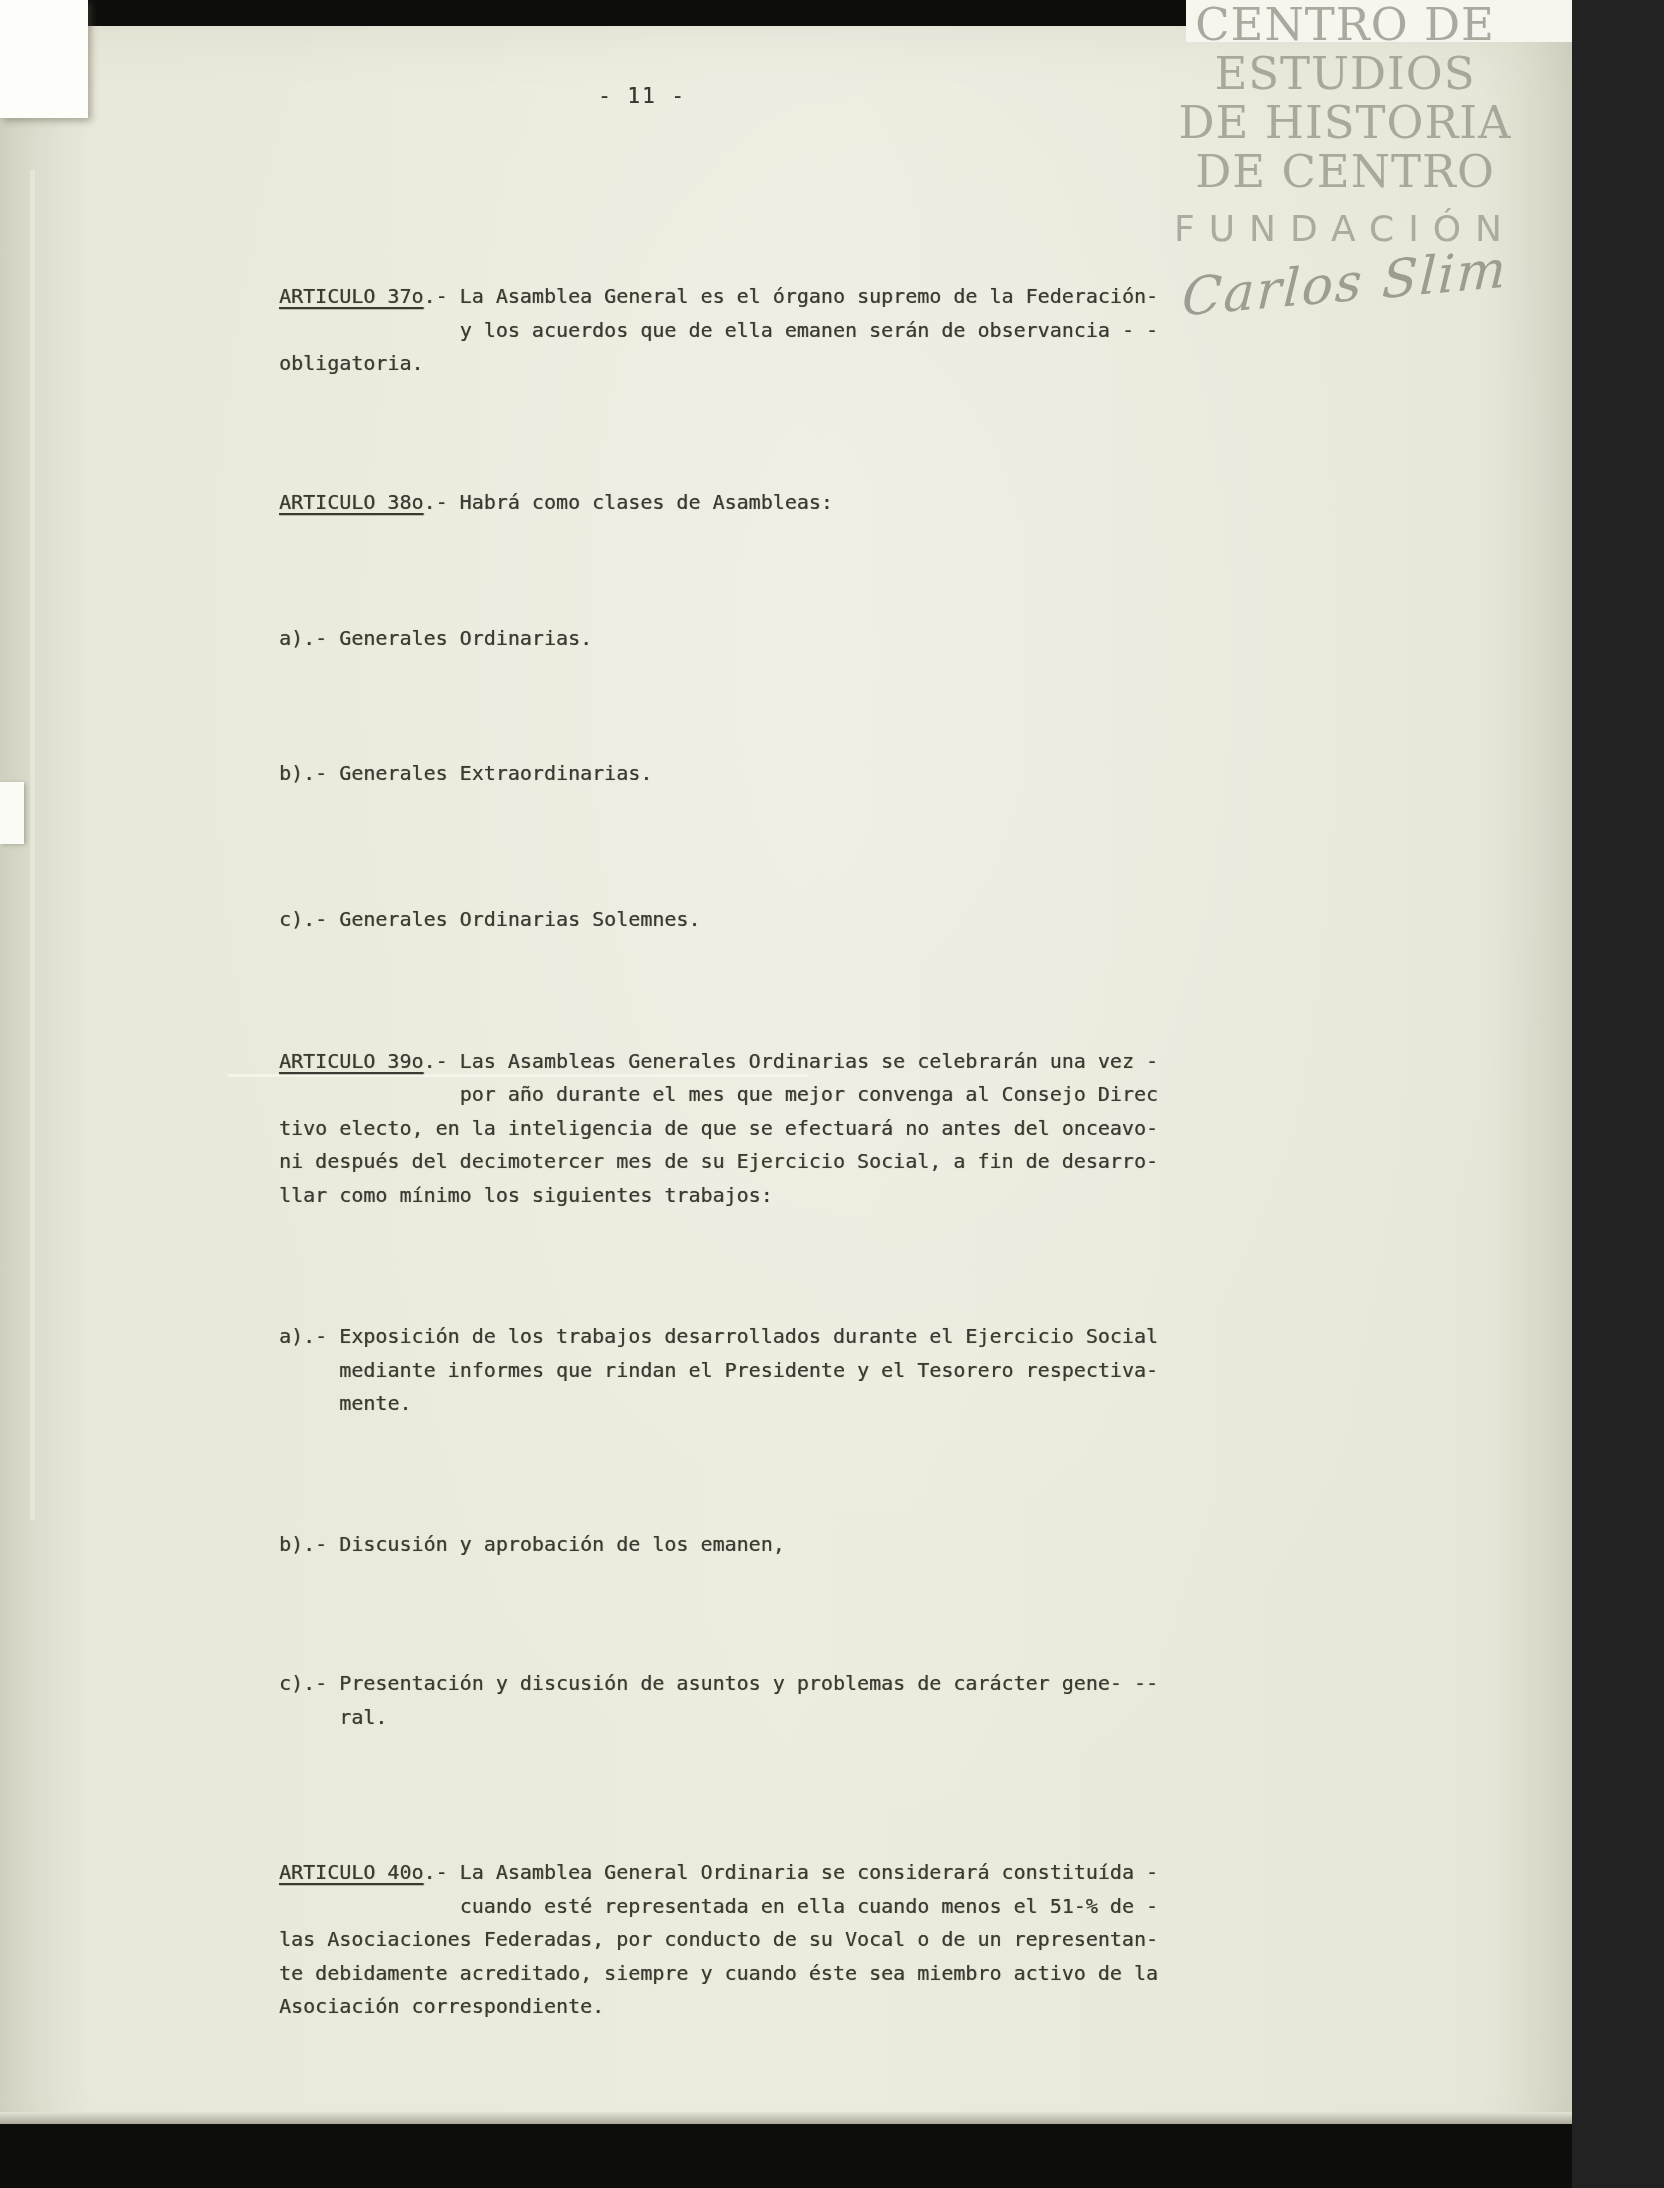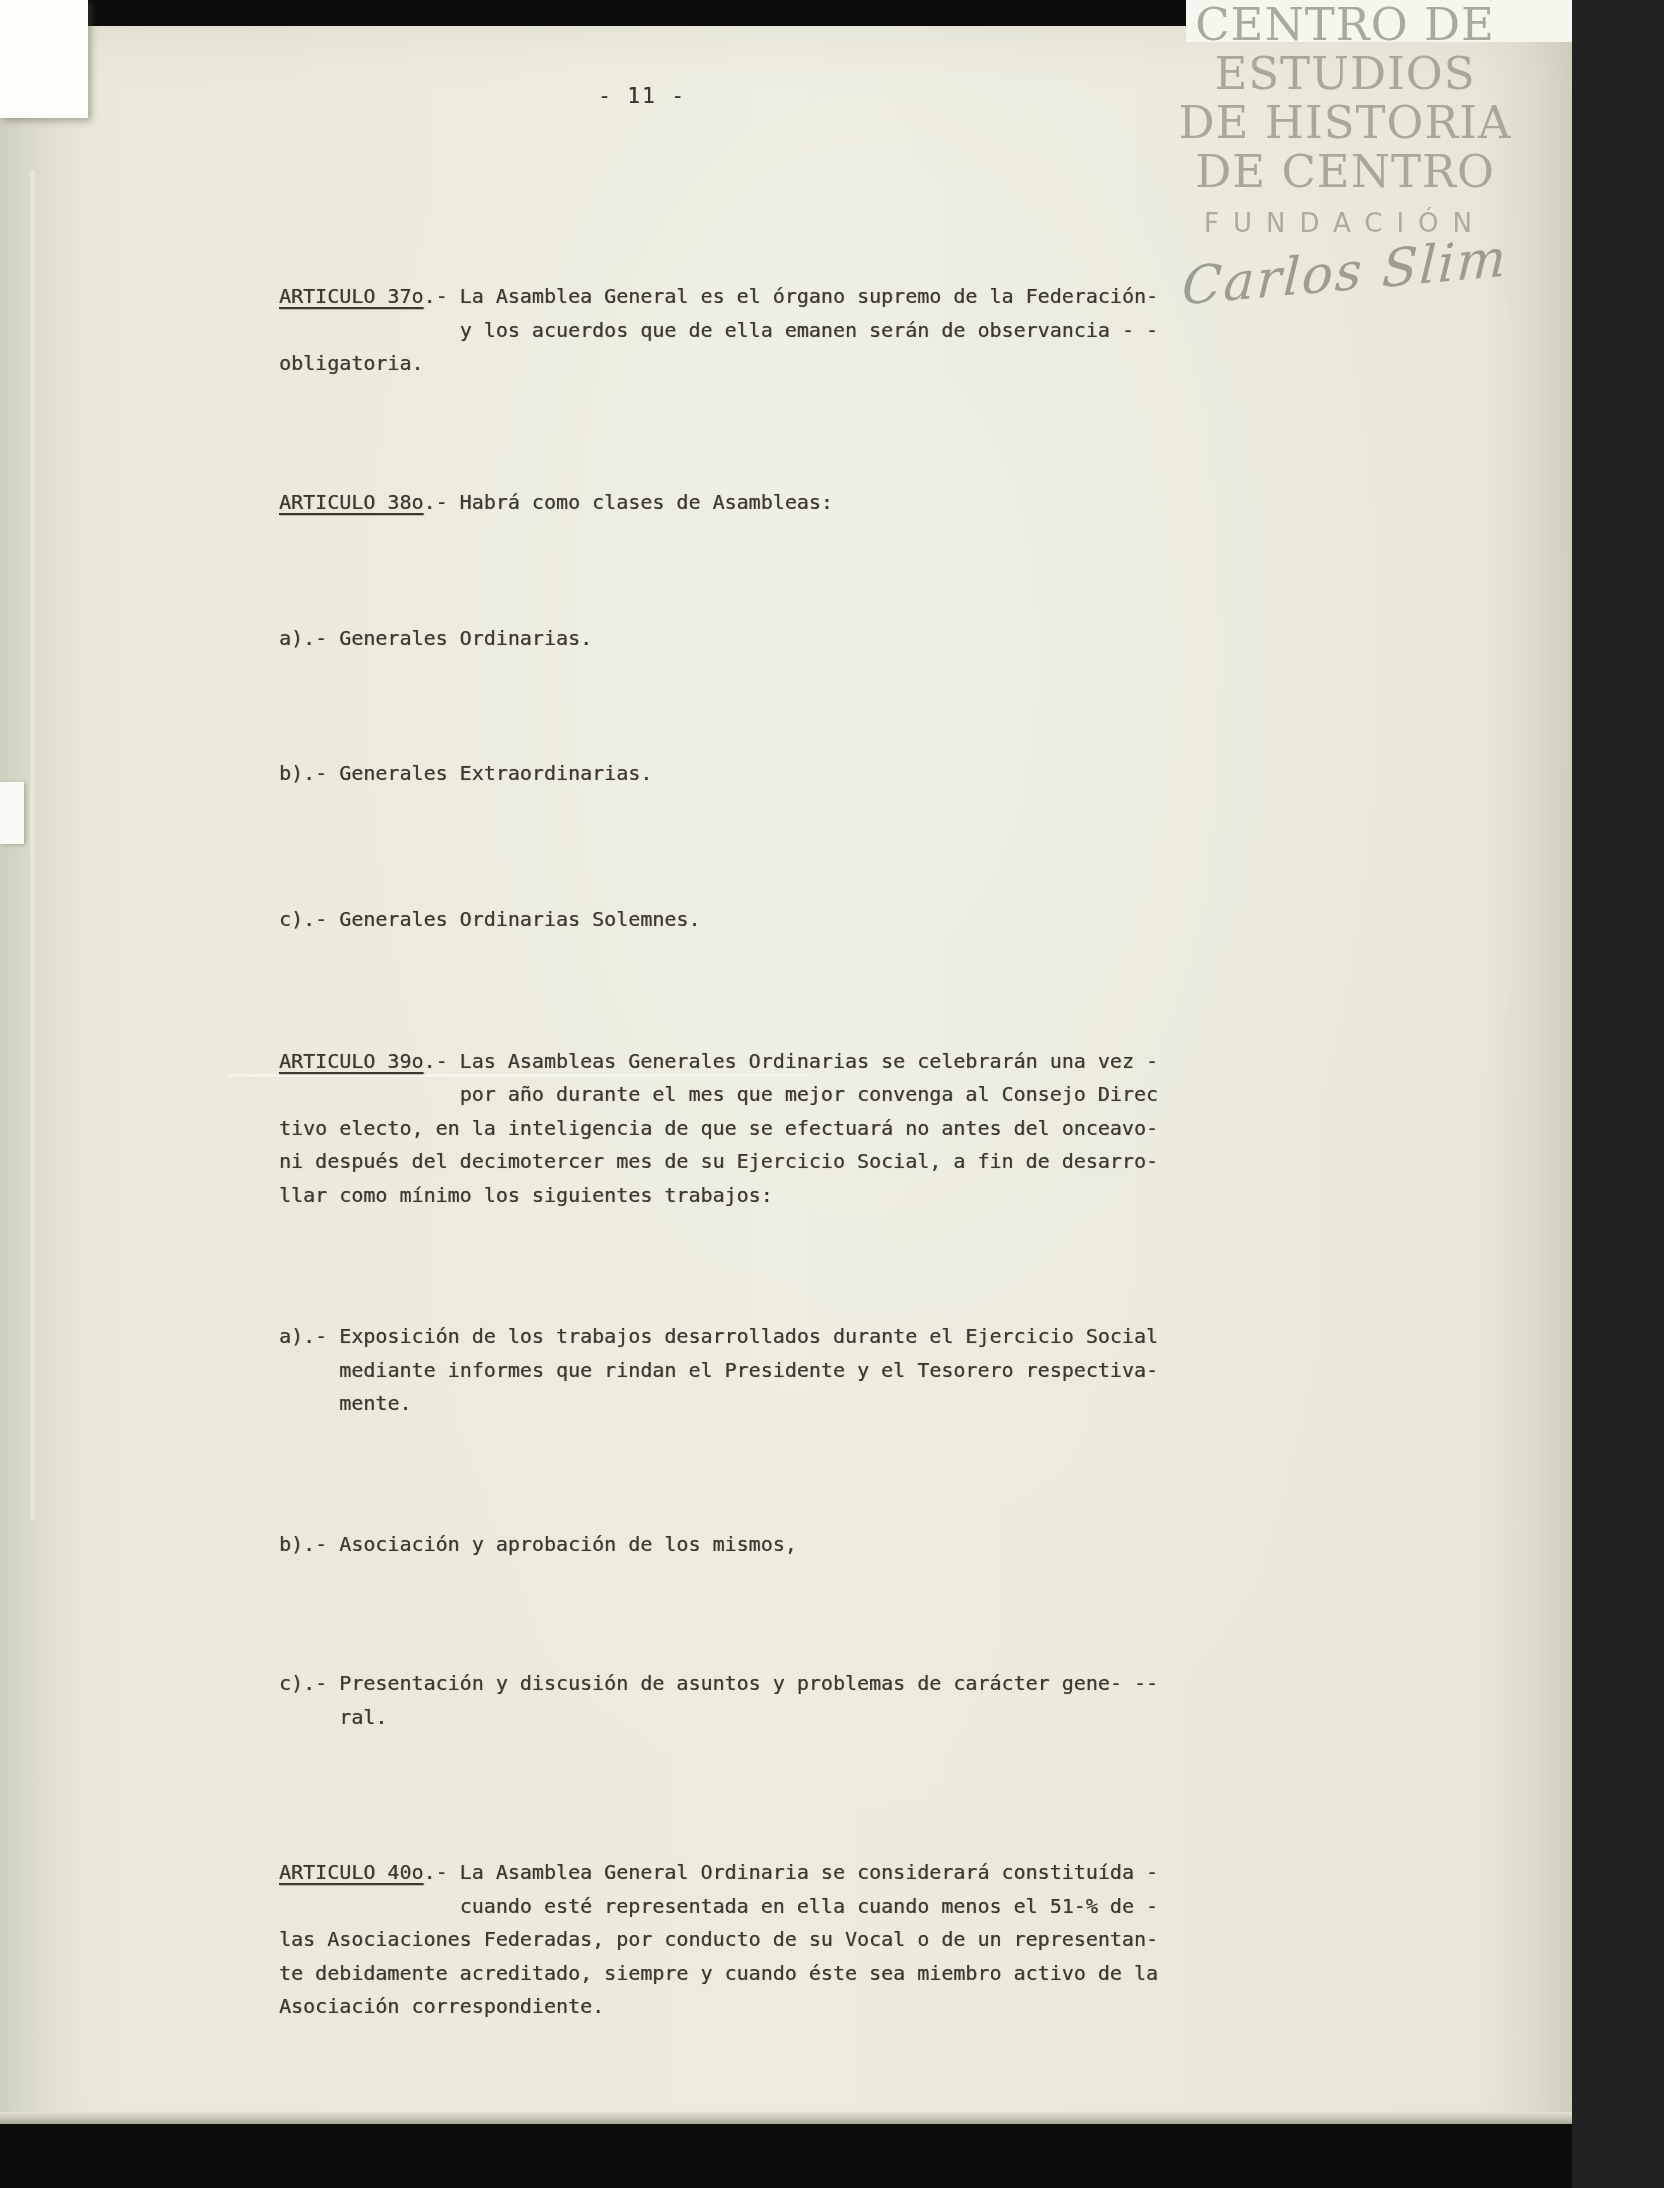--- a/index.html
+++ b/index.html
@@ -22,21 +22,21 @@
   .edge-notch{position:absolute;left:0;top:782px;width:24px;height:62px;background:#fbfbf5;box-shadow:2px 1px 4px rgba(90,88,70,0.35);}
   .crease-v{position:absolute;left:30px;top:170px;width:5px;height:1350px;background:rgba(255,255,255,0.28);}
   .crease-h{position:absolute;left:228px;top:1074px;width:580px;height:3px;background:rgba(252,252,244,0.55);}
   .bar-bottom{position:absolute;left:0;top:2124px;width:1664px;height:64px;background:#0d0d0b;}
   .shadow-bottom{position:absolute;left:0;top:2112px;width:1664px;height:12px;background:linear-gradient(#e4e3d5,#aaa99a);}
 
   
   .wm{position:absolute;left:1130px;top:0;width:430px;text-align:center;
       font-family:"DejaVu Serif", serif;color:rgba(158,158,146,0.88);}
   .wm-line{font-size:45px;line-height:49px;letter-spacing:1px;}
-  .wm-fund{margin-top:12px;font-family:"DejaVu Sans", sans-serif;font-size:26px;
+  .wm-fund{margin-top:12px;font-family:"DejaVu Sans", sans-serif;font-size:36px;
       letter-spacing:14px;color:rgba(168,168,157,0.95);}
   .wm-sig{margin-top:4px;font-family:"DejaVu Serif", serif;font-style:italic;
       font-size:52px;color:rgba(138,138,126,0.8);transform:rotate(-5deg) skewX(-8deg);
       letter-spacing:2px;}
 
   
   .pageno{position:absolute;left:598px;top:84px;font-size:21px;letter-spacing:2px;
       color:#3a382f;text-shadow:0.4px 0.4px 0.6px rgba(58,56,47,0.75);}
   .typewriter{
     position:absolute;left:279px;top:213px;width:944px;
@@ -93,21 +93,21 @@
     <div class="block">b).- Generales Extraordinarias.</div>
     <div class="block">c).- Generales Ordinarias Solemnes.</div>
     <div class="block"><span class="alabel">ARTICULO 39o</span><span>.- Las Asambleas Generales Ordinarias se celebrarán una vez -
                por año durante el mes que mejor convenga al Consejo Direc
 tivo electo, en la inteligencia de que se efectuará no antes del onceavo-
 ni después del decimotercer mes de su Ejercicio Social, a fin de desarro-
 llar como mínimo los siguientes trabajos:</span></div>
     <div class="block">a).- Exposición de los trabajos desarrollados durante el Ejercicio Social
      mediante informes que rindan el Presidente y el Tesorero respectiva-
      mente.</div>
-    <div class="block">b).- Asociación y aprobación de los mismos,</div>
+    <div class="block">b).- Discusión y aprobación de los emanen,</div>
     <div class="block">c).- Presentación y discusión de asuntos y problemas de carácter gene- --
      ral.</div>
     <div class="block"><span class="alabel">ARTICULO 40o</span><span>.- La Asamblea General Ordinaria se considerará constituída -
                cuando esté representada en ella cuando menos el 51-% de -
 las Asociaciones Federadas, por conducto de su Vocal o de un representan-
 te debidamente acreditado, siempre y cuando éste sea miembro activo de la
 Asociación correspondiente.</span></div>
     
     
     

